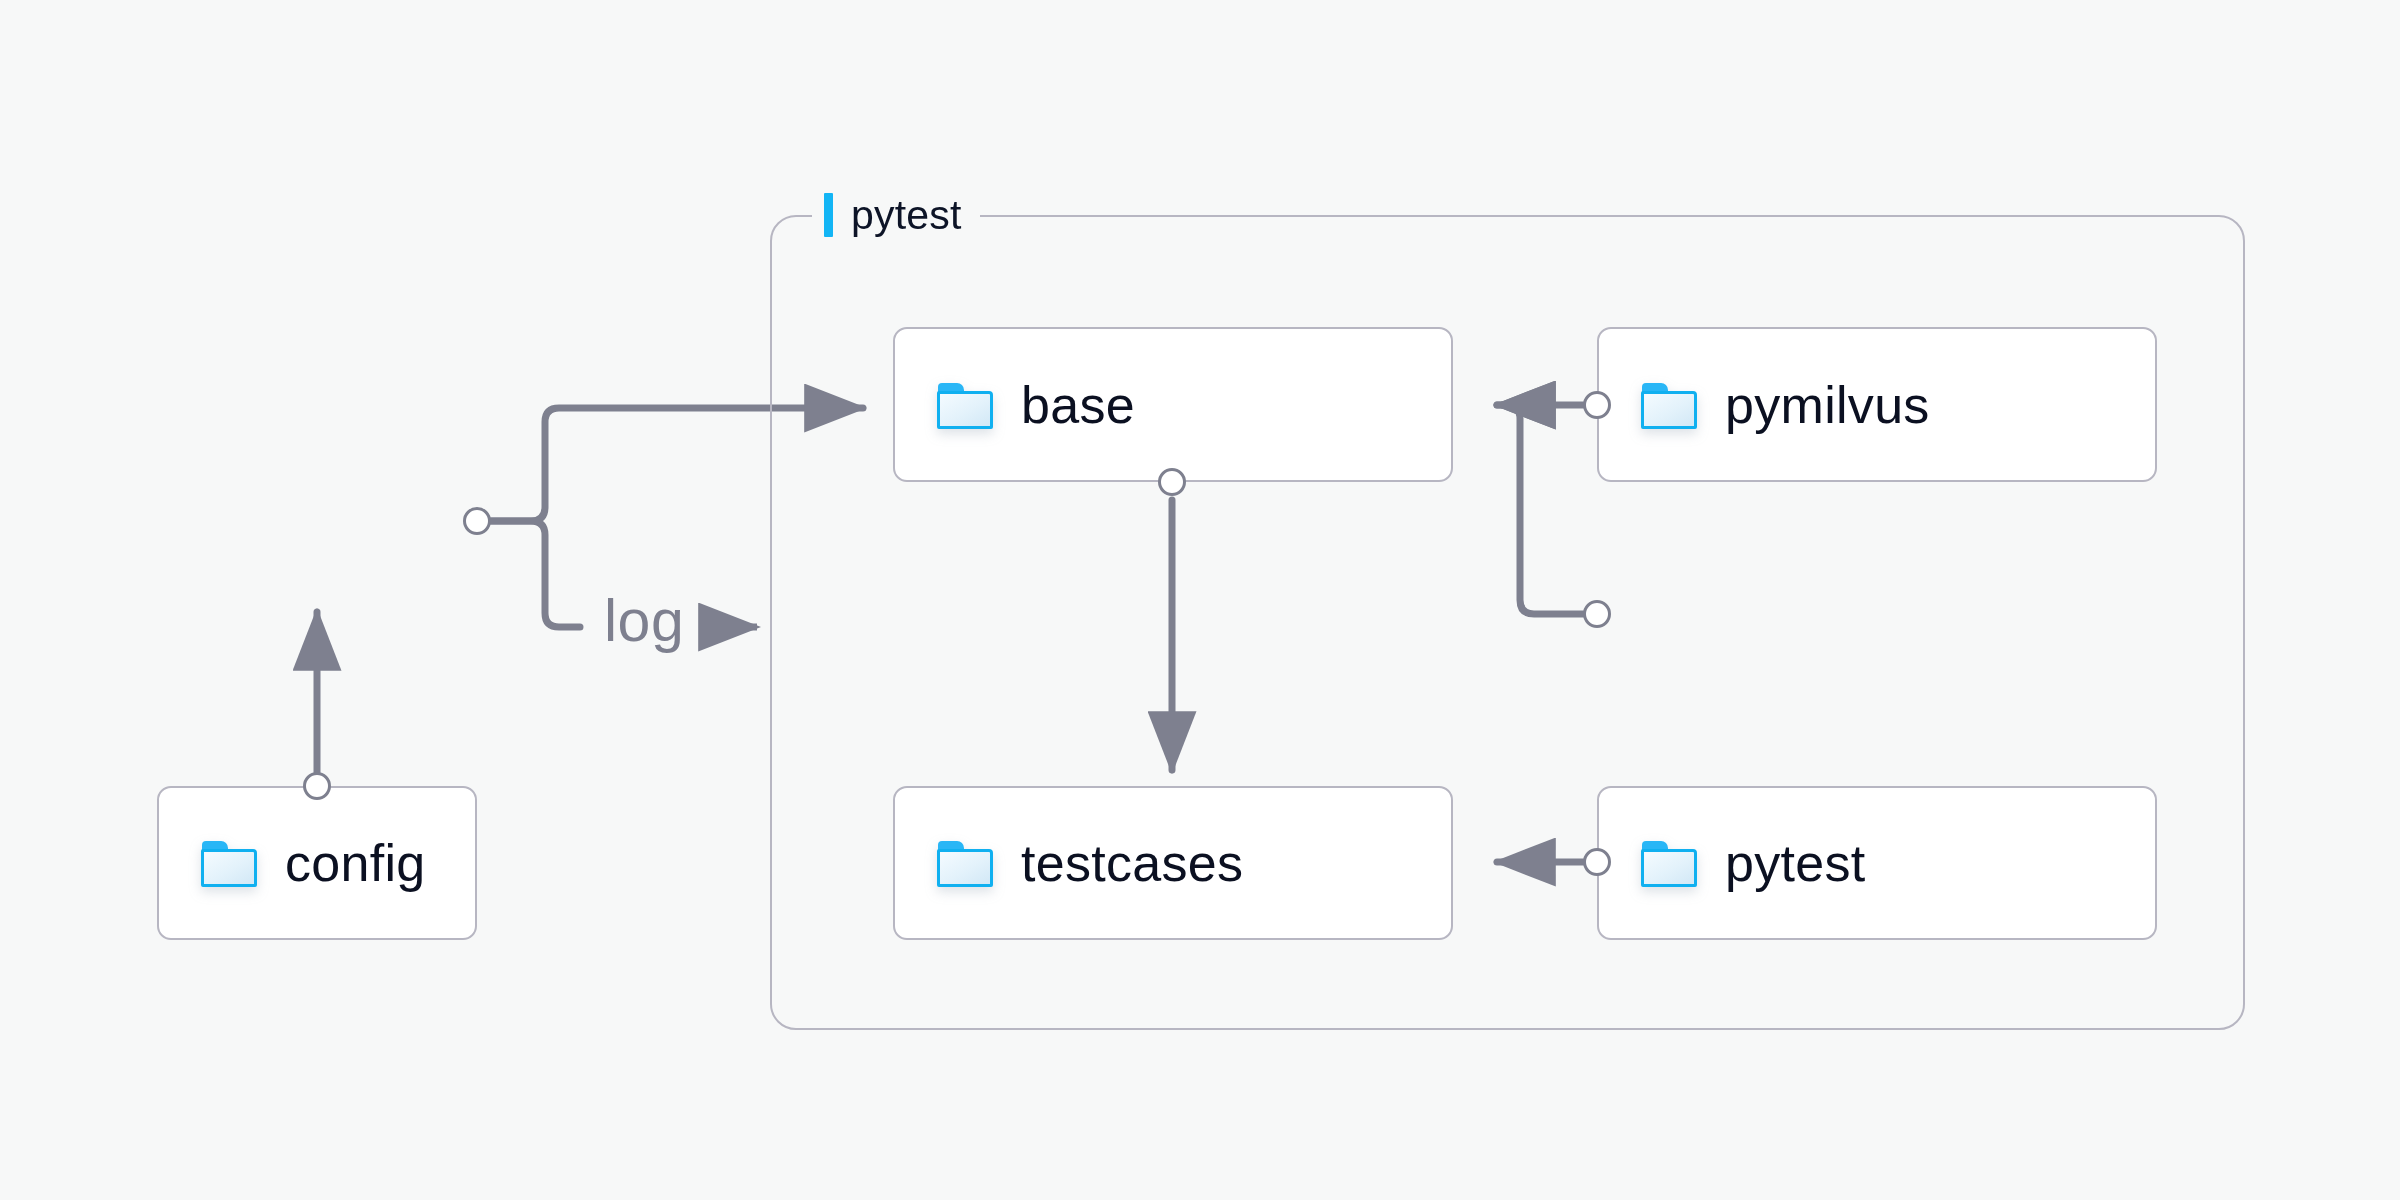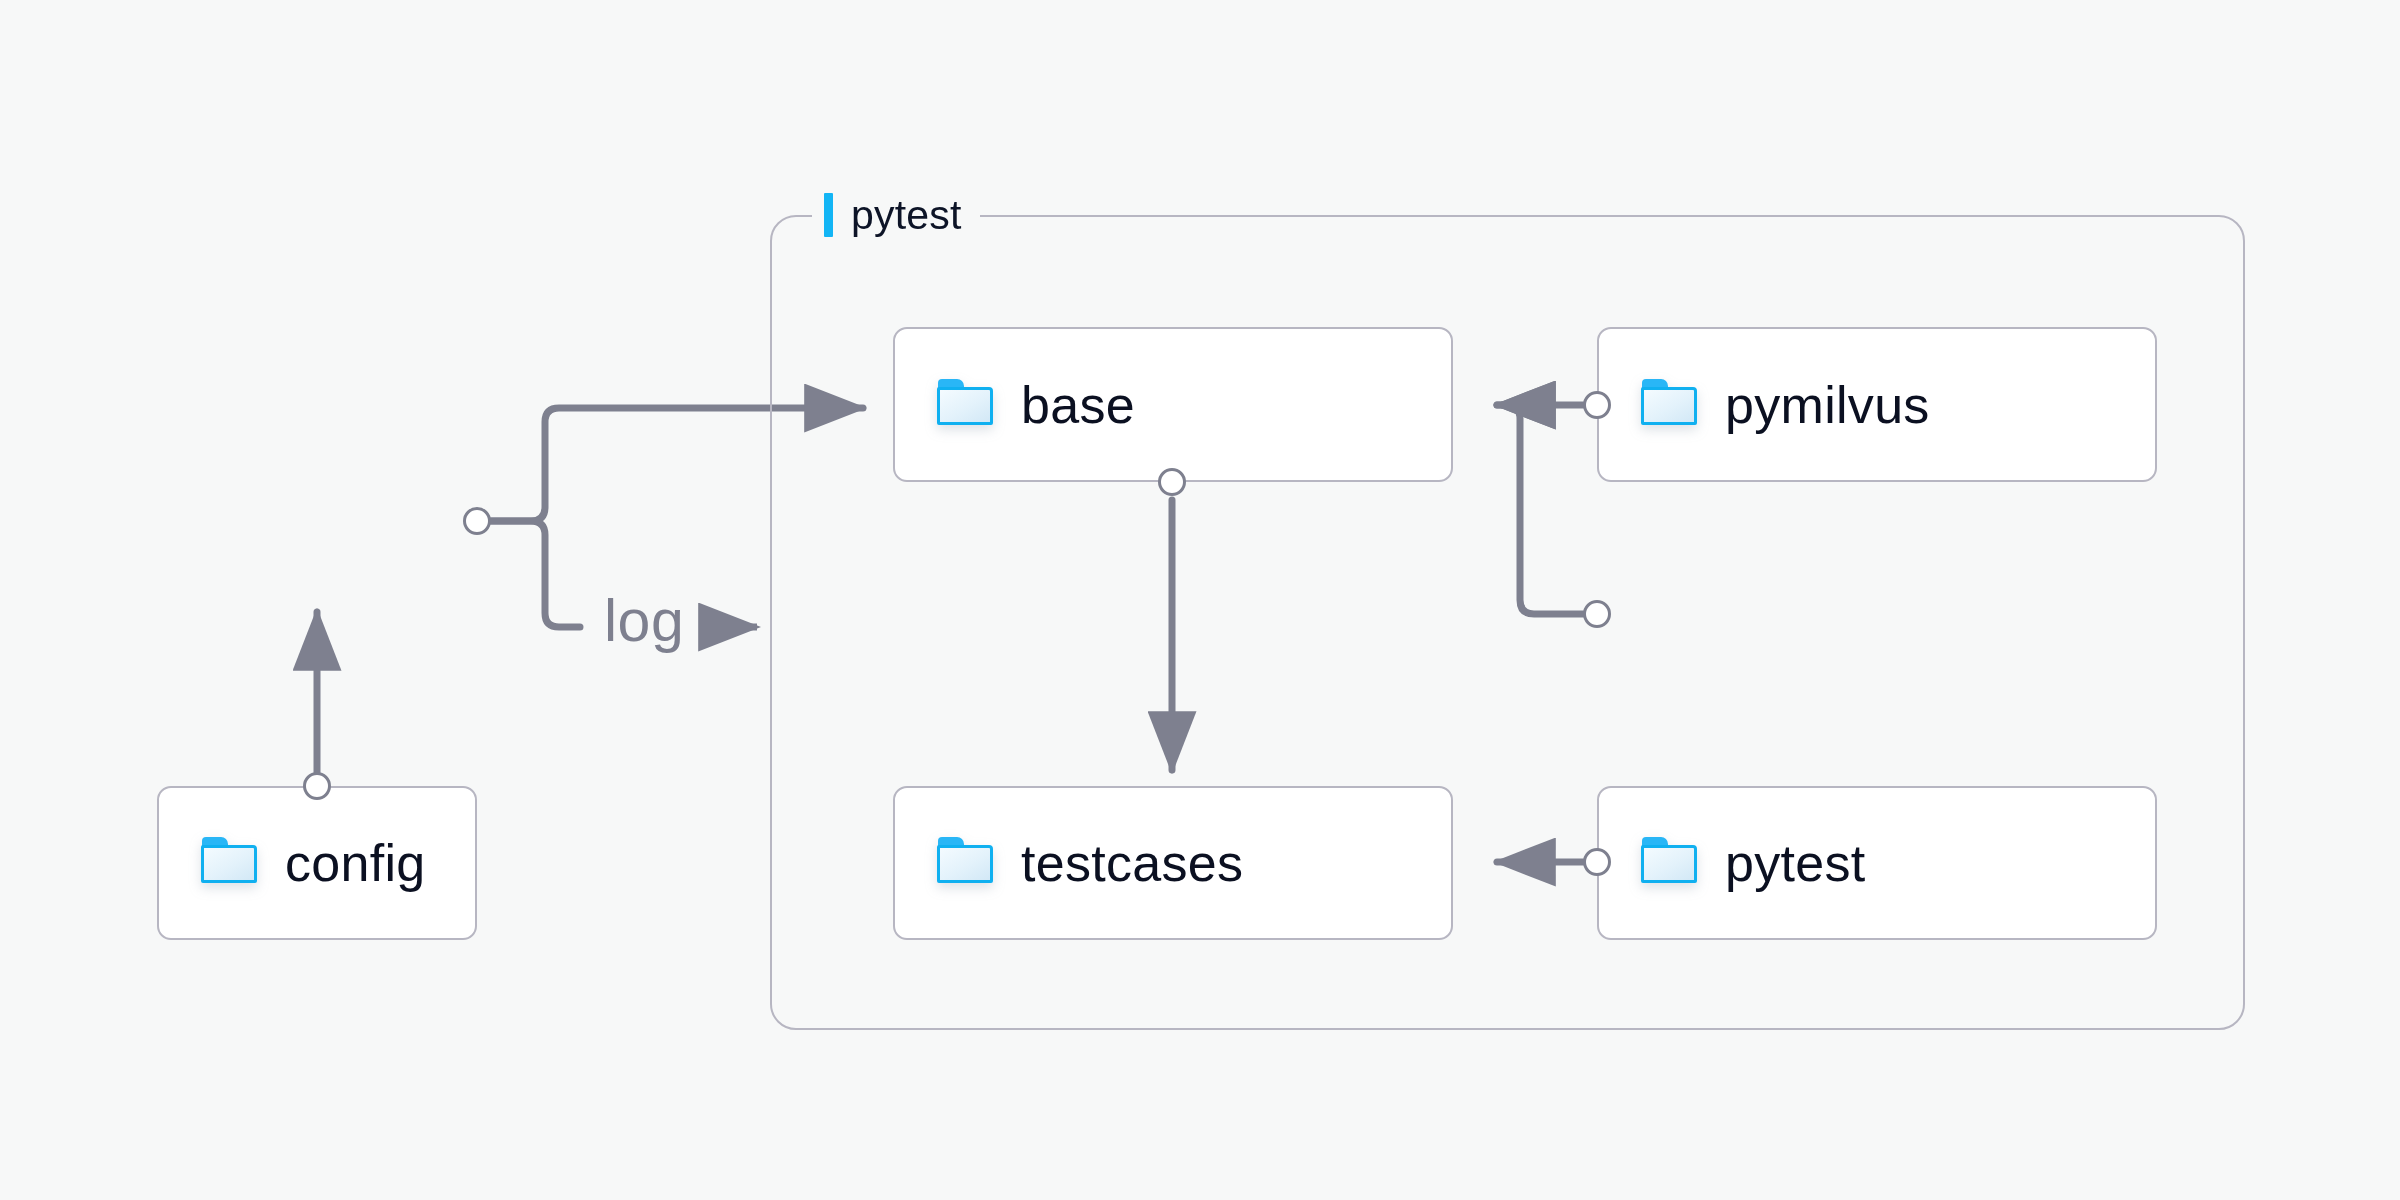--- a/index.html
+++ b/index.html
@@ -67,21 +67,21 @@
     box-sizing: border-box;
     background: #ffffff;
     border: 2px solid #b7b6c2;
     border-radius: 14px;
     display: flex;
     align-items: center;
     z-index: 3;
   }
   .node .inner {
     display: flex;
-    align-items: flex-start;
+    align-items: flex-end;
     gap: 26px;
     padding-left: 42px;
   }
   .node .node-label {
     font-size: 52px;
     color: #0b1021;
     letter-spacing: .3px;
     white-space: nowrap;
     line-height: 1;
   }

